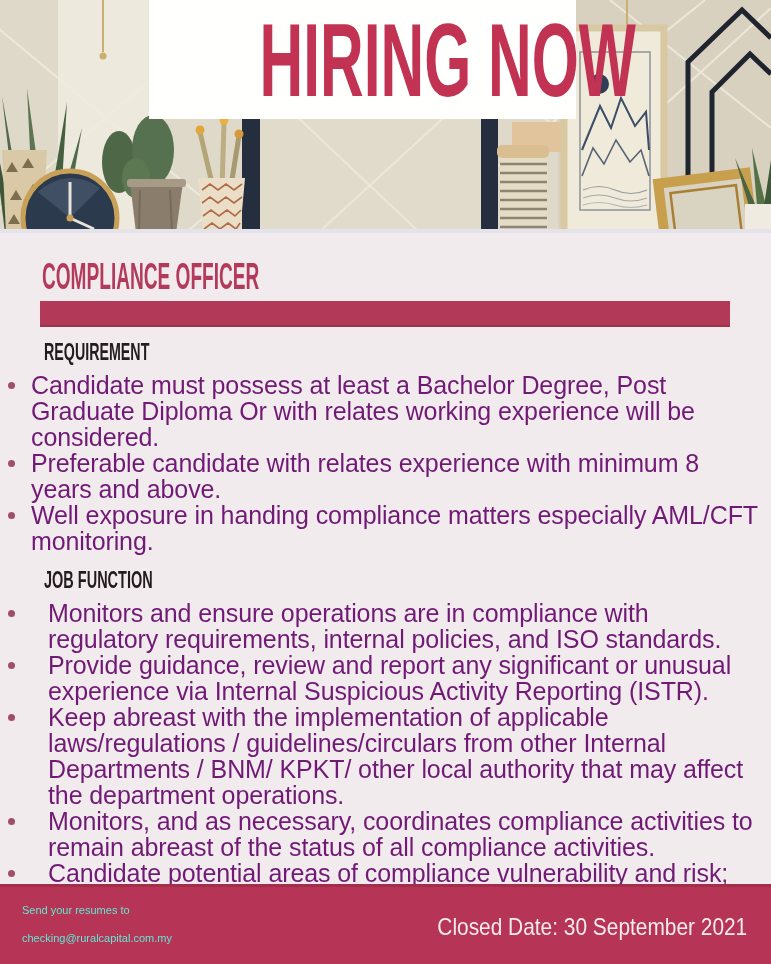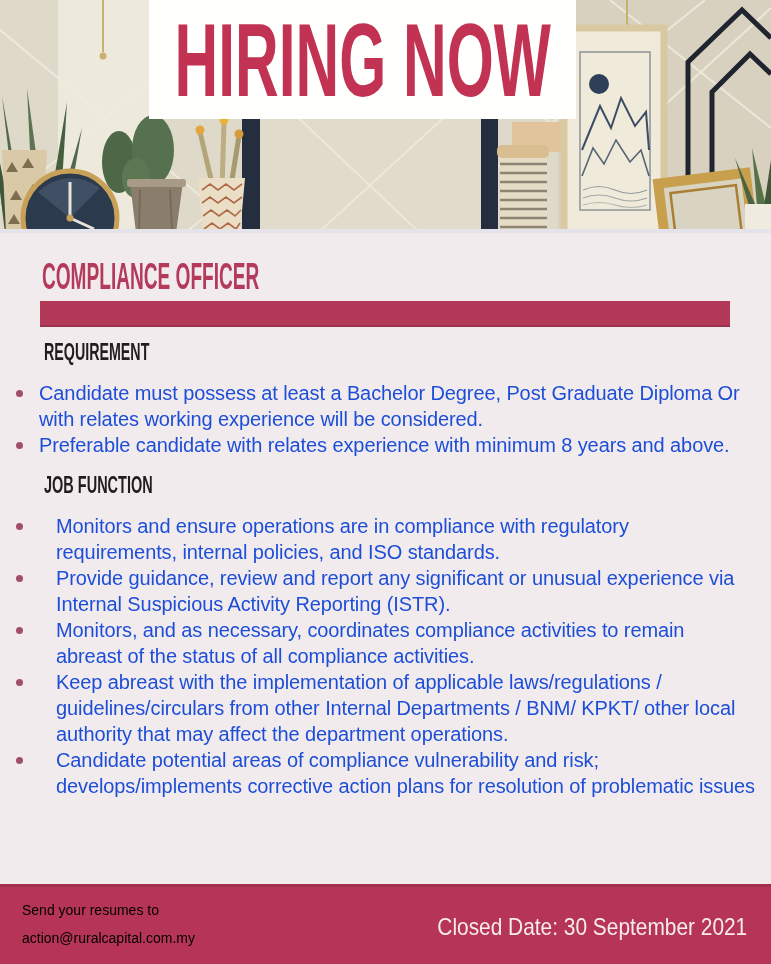--- a/index.html
+++ b/index.html
@@ -6,54 +6,54 @@
   .poster{
     position:relative;width:771px;height:964px;overflow:hidden;
     background:#F2EBEE;display:flex;flex-direction:column;
     font-family:"Liberation Sans",sans-serif;
   }
   
   .photo{position:relative;width:771px;height:233px;flex:0 0 233px;background:#DFD9C9;}
   .photo svg{position:absolute;left:0;top:0;}
   .banner{
     position:absolute;left:149px;top:0;width:427px;height:119px;
-    background:#FFFFFE;display:flex;align-items:center;justify-content:center;
+    background:#FFFFFE;display:flex;align-items:center;justify-content:flex-start;
   }
   .banner-text{
     font-size:96px;font-weight:bold;color:#C13253;white-space:nowrap;
     transform:scale(0.63,1.08);letter-spacing:0px;line-height:119px;
   }
   
   .bodyarea{flex:1 1 auto;overflow:hidden;}
   .job-title{
     margin:29px 0 0 42px;font-size:36px;font-weight:bold;color:#B43A5B;
     transform:scaleX(0.53);transform-origin:left center;white-space:nowrap;line-height:30px;
   }
   .divider-bar{margin:9px 0 0 40px;width:690px;height:26px;background:#B23A58;border-bottom:2px solid #993350;box-sizing:border-box;}
   .sec-head{
     font-size:23px;font-weight:bold;color:#241B1E;white-space:nowrap;
     transform:scaleX(0.62);transform-origin:left center;line-height:23px;
   }
   .req-head{margin:14px 0 0 44px;}
   .jf-head{margin:15px 0 0 44px;transform:scaleX(0.63);}
-  ul.bullets{list-style:none;margin:16px;padding:0;color:#1d4ed8;font-size:20px;letter-spacing:-0.1px;}
+  ul.bullets{list-style:none;margin:8px;padding:0;color:#701a75;font-size:25px;letter-spacing:-0.1px;}
   ul.bullets li{position:relative;line-height:26px;}
   ul.bullets li::before{
     content:"";position:absolute;left:0;top:10px;width:7px;height:7px;border-radius:50%;background:#A04E6B;
   }
   .req-list{margin:13px 16px 0 25px;}
   .req-list li{padding-left:23px;}
   .jf-list{margin:8px 16px 0 38px;}
   .jf-list li{padding-left:40px;}
   
   .footer{
     flex:0 0 80px;height:80px;background:#B63455;border-top:3px solid #A22E4B;box-sizing:border-box;
     display:flex;align-items:center;justify-content:space-between;padding:0 24px 4px 22px;
   }
-  .footer-left{color:#000000;font-size:14px;line-height:28px;}
+  .footer-left{color:#5eead4;font-size:11px;line-height:28px;}
   .footer-right{
     color:#F6EBED;font-size:24px;white-space:nowrap;
     transform:scaleX(0.87);transform-origin:right center;margin-top:6px;
   }
 </style>
 </head>
 <body>
 
 <div class="poster">
 
@@ -189,33 +189,34 @@
   </div>
 
   <div class="bodyarea">
     <h1 class="job-title">COMPLIANCE OFFICER</h1>
     <div class="divider-bar"></div>
 
     <h2 class="sec-head req-head">REQUIREMENT</h2>
     <ul class="bullets req-list">
       <li>Candidate must possess at least a Bachelor Degree, Post Graduate Diploma Or with relates working experience will be considered.</li>
       <li>Preferable candidate with relates experience with minimum 8 years and above.</li>
+      <li>Well exposure in handing compliance matters especially AML/CFT monitoring.</li>
     </ul>
 
     <h2 class="sec-head jf-head">JOB FUNCTION</h2>
     <ul class="bullets jf-list">
       <li>Monitors and ensure operations are in compliance with regulatory requirements, internal policies, and ISO standards.</li>
       <li>Provide guidance, review and report any significant or unusual experience via Internal Suspicious Activity Reporting (ISTR).</li>
+      <li>Keep abreast with the implementation of applicable laws/regulations / guidelines/circulars from other Internal Departments / BNM/ KPKT/ other local authority that may affect the department operations.</li>
       <li>Monitors, and as necessary, coordinates compliance activities to remain abreast of the status of all compliance activities.</li>
-      <li>Keep abreast with the implementation of applicable laws/regulations / guidelines/circulars from other Internal Departments / BNM/ KPKT/ other local authority that may affect the department operations.</li>
       <li>Candidate potential areas of compliance vulnerability and risk; develops/implements corrective action plans for resolution of problematic issues</li>
     </ul>
   </div>
 
   <div class="footer">
     <div class="footer-left">
       <div>Send your resumes to</div>
-      <div>action@ruralcapital.com.my</div>
+      <div>checking@ruralcapital.com.my</div>
     </div>
     <div class="footer-right">Closed Date: 30 September 2021</div>
   </div>
 
 </div>
 
 </body></html>

